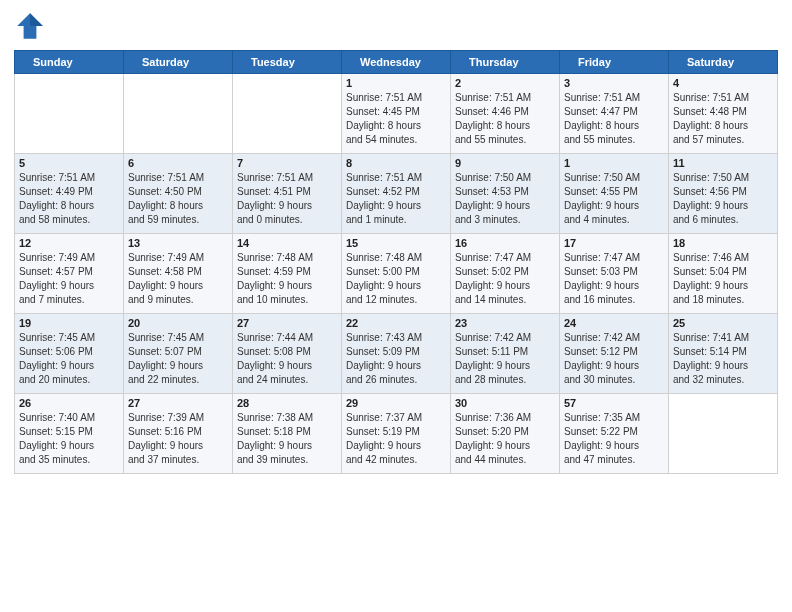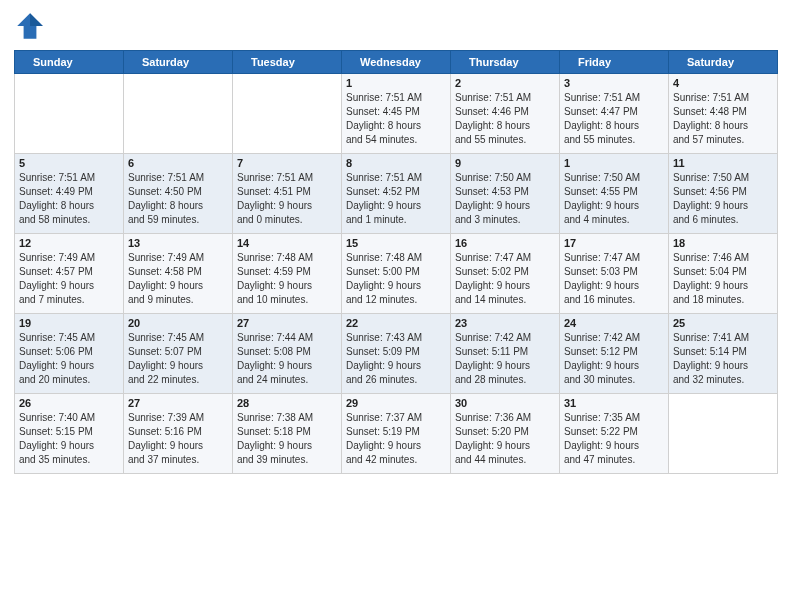--- a/index.html
+++ b/index.html
@@ -265,20 +265,20 @@
           </td>
           <td>
             <span class="day-num">29</span>
             <div class="day-detail">Sunrise: 7:37 AM<br>Sunset: 5:19 PM<br>Daylight: 9 hours<br>and 42 minutes.</div>
           </td>
           <td>
             <span class="day-num">30</span>
             <div class="day-detail">Sunrise: 7:36 AM<br>Sunset: 5:20 PM<br>Daylight: 9 hours<br>and 44 minutes.</div>
           </td>
           <td>
-            <span class="day-num">31</span>
+            <span class="day-num">57</span>
             <div class="day-detail">Sunrise: 7:35 AM<br>Sunset: 5:22 PM<br>Daylight: 9 hours<br>and 47 minutes.</div>
           </td>
           <td class="empty-cell"></td>
         </tr>
       </tbody>
   </table>
 </div>
 
 </body></html>

